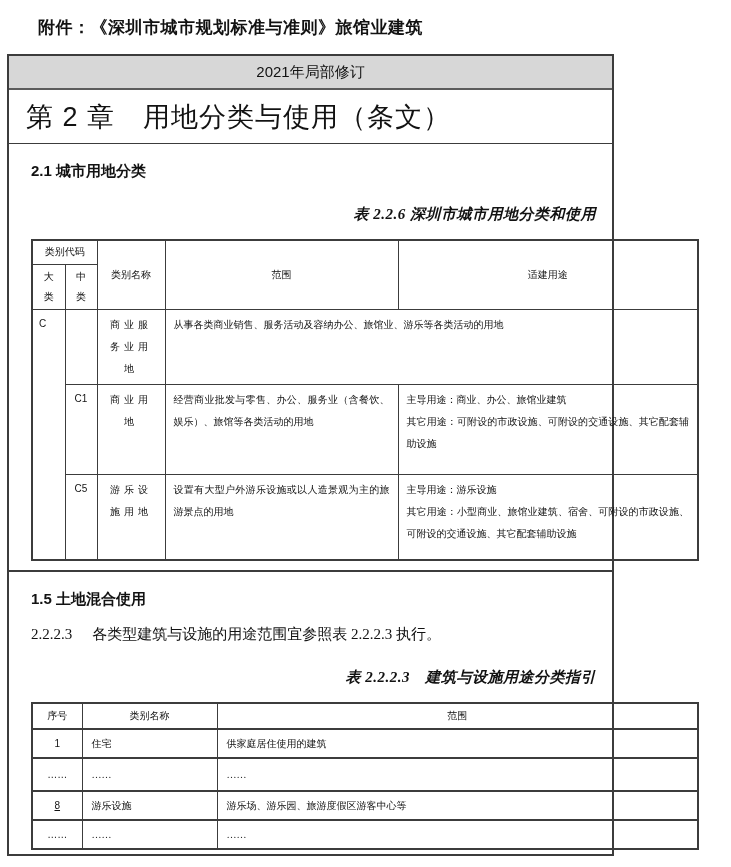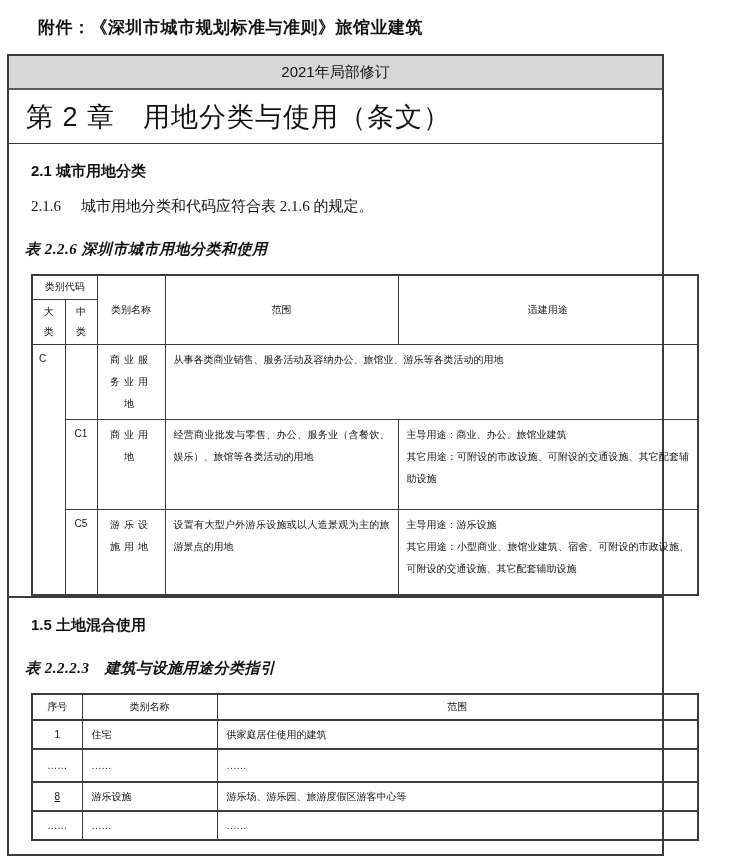--- a/index.html
+++ b/index.html
@@ -10,21 +10,21 @@
     font-family: "Liberation Serif", "DejaVu Serif", serif;
     color: #121212;
   }
   .attachment-title {
     position: absolute; top: 16px; left: 38px;
     font-family: "Liberation Sans", "DejaVu Sans", sans-serif;
     font-weight: bold; font-size: 17px; letter-spacing: 0.5px;
   }
   .outer-box {
     position: absolute; top: 54px; left: 7px;
-    width: 657px; height: 802px;
+    width: 607px; height: 802px;
     border: 2px solid #3c3c3c;
     display: flex; flex-direction: column;
     background: #ffffff;
   }
   .banner {
     height: 34px; flex: 0 0 34px;
     background: #d7d7d7;
     border-bottom: 2px solid #5c5c5c;
     display: flex; align-items: center; justify-content: center;
     font-family: "Liberation Sans", "DejaVu Sans", sans-serif;
@@ -45,21 +45,21 @@
   }
   .section-2 { flex: 1 1 auto; padding: 12px 16px 0 16px; }
   .sec-heading {
     font-family: "Liberation Sans", "DejaVu Sans", sans-serif;
     font-weight: bold; font-size: 15px;
     margin: 6px 0 0 6px;
   }
   .clause { margin: 16px 0 0 6px; font-size: 15px; }
   .clause .num { display: inline-block; margin-right: 20px; }
   .tbl-caption {
-    text-align: left; margin-top: 24px;
+    text-align: right; margin-top: 24px;
     font-weight: bold; font-style: italic; font-size: 15px;
     letter-spacing: 0.5px;
   }
   table {
     border-collapse: collapse;
     margin: 15px 0 0 6px;
     font-size: 10px;
     table-layout: fixed;
   }
   table, th, td { border: 1px solid #3c3c3c; }
@@ -101,21 +101,20 @@
 <div class="attachment-title">附件：《深圳市城市规划标准与准则》旅馆业建筑</div>
 
 <div class="outer-box">
 
   <div class="banner">2021年局部修订</div>
 
   <div class="chapter-row">第 2 章　用地分类与使用（条文）</div>
 
   <div class="section-1">
     <div class="sec-heading">2.1 城市用地分类</div>
-    <p class="clause"><span class="num">2.1.6</span><span>城市用地分类和代码应符合表 2.1.6 的规定。</span></p>
     <div class="tbl-caption">表 2.2.6 深圳市城市用地分类和使用</div>
 
     <table class="land-table">
       <colgroup>
         <col style="width:33px">
           <col style="width:32px">
           <col style="width:68px">
           <col style="width:233px">
           <col style="width:300px">
       </colgroup>
@@ -155,20 +154,21 @@
           <p>主导用途：游乐设施</p>
           <p>其它用途：小型商业、旅馆业建筑、宿舍、可附设的市政设施、可附设的交通设施、其它配套辅助设施</p>
         </td>
       </tr>
     </tbody>
       </table>
   </div>
 
   <div class="section-2">
     <div class="sec-heading">1.5 土地混合使用</div>
+    <p class="clause"><span class="num">2.2.2.3</span><span>各类型建筑与设施的用途范围宜参照表 2.2.2.3 执行。</span></p>
     <div class="tbl-caption">表 2.2.2.3　建筑与设施用途分类指引</div>
 
     <table class="guide-table">
       <colgroup>
         <col style="width:50px">
           <col style="width:135px">
           <col style="width:481px">
       </colgroup>
       <tbody>
           <tr>

